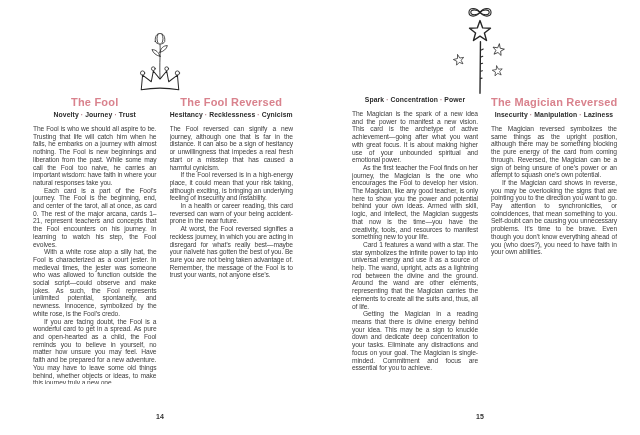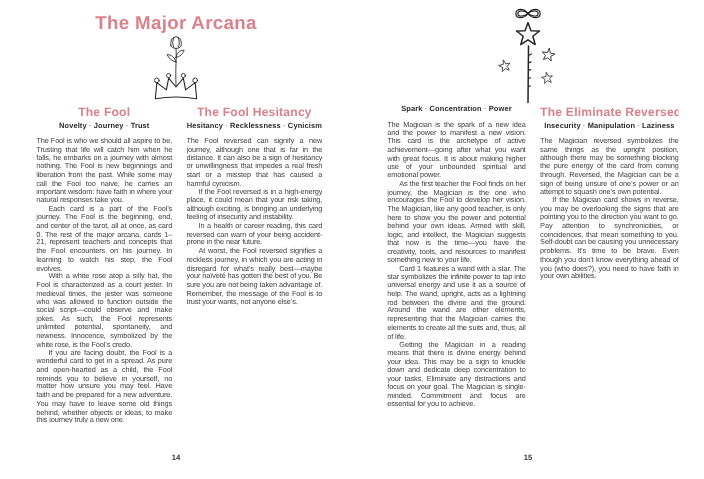--- a/index.html
+++ b/index.html
@@ -65,21 +65,20 @@
   svg .line { fill: none; stroke: #262626; stroke-width: 1.5; stroke-linejoin: round; stroke-linecap: round; }
   svg .thin { fill: none; stroke: #262626; stroke-width: 1.2; stroke-linejoin: round; stroke-linecap: round; }
 </style>
 </head>
 <body>
 
 <div class="spread">
 
   <div class="page page-left">
 
-    <div class="book-title">The Major Arcana</div>
 
     <div class="illustration-left">
       <svg width="67" height="62" viewBox="0 0 100 92" aria-hidden="true">
 
         <path class="thin" d="M43,14 C42,5 46,2 50,2 C54,2 58,5 57,14 C55,19 45,19 43,14 Z"></path>
         <path class="thin" d="M47,3 C45,8 45,12 47,16"></path>
         <path class="thin" d="M53,3 C55,8 55,12 53,16"></path>
 
         <path class="thin" d="M50,18 C51,30 49,44 50,68"></path>
 
@@ -101,21 +100,21 @@
         <div class="keywords">
           <span>Novelty</span><span class="sep">·</span><span>Journey</span><span class="sep">·</span><span>Trust</span>
         </div>
         <p class="para">The Fool is who we should all aspire to be. Trusting that life will catch him when he falls, he embarks on a journey with almost nothing. The Fool is new beginnings and liberation from the past. While some may call the Fool too naive, he carries an important wisdom: have faith in where your natural responses take you.</p>
         <p class="para">Each card is a part of the Fool’s journey. The Fool is the beginning, end, and center of the tarot, all at once, as card 0. The rest of the major arcana, cards 1–21, represent teachers and concepts that the Fool encounters on his journey. In learning to watch his step, the Fool evolves.</p>
         <p class="para">With a white rose atop a silly hat, the Fool is characterized as a court jester. In medieval times, the jester was someone who was allowed to function outside the social script—could observe and make jokes. As such, the Fool represents unlimited potential, spontaneity, and newness. Innocence, symbolized by the white rose, is the Fool’s credo.</p>
         <p class="para">If you are facing doubt, the Fool is a wonderful card to get in a spread. As pure and open-hearted as a child, the Fool reminds you to believe in yourself, no matter how unsure you may feel. Have faith and be prepared for a new adventure. You may have to leave some old things behind, whether objects or ideas, to make this journey truly a new one.</p>
       </div>
 
       <div class="col">
-        <h2 class="section-heading">The Fool Hesitancy</h2>
+        <h2 class="section-heading">The Fool Reversed</h2>
         <div class="keywords">
           <span>Hesitancy</span><span class="sep">·</span><span>Recklessness</span><span class="sep">·</span><span>Cynicism</span>
         </div>
         <p class="para">The Fool reversed can signify a new journey, although one that is far in the distance. It can also be a sign of hesitancy or unwillingness that impedes a real fresh start or a misstep that has caused a harmful cynicism.</p>
         <p class="para">If the Fool reversed is in a high-energy place, it could mean that your risk taking, although exciting, is bringing an underlying feeling of insecurity and instability.</p>
         <p class="para">In a health or career reading, this card reversed can warn of your being accident-prone in the near future.</p>
         <p class="para">At worst, the Fool reversed signifies a reckless journey, in which you are acting in disregard for what’s really best—maybe your naïveté has gotten the best of you. Be sure you are not being taken advantage of. Remember, the message of the Fool is to trust your wants, not anyone else’s.</p>
       </div>
 
     </div>
@@ -155,21 +154,21 @@
         <div class="keywords">
           <span>Spark</span><span class="sep">·</span><span>Concentration</span><span class="sep">·</span><span>Power</span>
         </div>
         <p class="para">The Magician is the spark of a new idea and the power to manifest a new vision. This card is the archetype of active achievement—going after what you want with great focus. It is about making higher use of your unbounded spiritual and emotional power.</p>
         <p class="para">As the first teacher the Fool finds on her journey, the Magician is the one who encourages the Fool to develop her vision. The Magician, like any good teacher, is only here to show you the power and potential behind your own ideas. Armed with skill, logic, and intellect, the Magician suggests that now is the time—you have the creativity, tools, and resources to manifest something new to your life.</p>
         <p class="para">Card 1 features a wand with a star. The star symbolizes the infinite power to tap into universal energy and use it as a source of help. The wand, upright, acts as a lightning rod between the divine and the ground. Around the wand are other elements, representing that the Magician carries the elements to create all the suits and, thus, all of life.</p>
         <p class="para">Getting the Magician in a reading means that there is divine energy behind your idea. This may be a sign to knuckle down and dedicate deep concentration to your tasks. Eliminate any distractions and focus on your goal. The Magician is single-minded. Commitment and focus are essential for you to achieve.</p>
       </div>
 
       <div class="col">
-        <h2 class="section-heading">The Eliminate Reversed</h2>
+        <h2 class="section-heading">The Magician Reversed</h2>
         <div class="keywords">
           <span>Insecurity</span><span class="sep">·</span><span>Manipulation</span><span class="sep">·</span><span>Laziness</span>
         </div>
         <p class="para">The Magician reversed symbolizes the same things as the upright position, although there may be something blocking the pure energy of the card from coming through. Reversed, the Magician can be a sign of being unsure of one’s power or an attempt to squash one’s own potential.</p>
         <p class="para">If the Magician card shows in reverse, you may be overlooking the signs that are pointing you to the direction you want to go. Pay attention to synchronicities, or coincidences, that mean something to you. Self-doubt can be causing you unnecessary problems. It’s time to be brave. Even though you don’t know everything ahead of you (who does?), you need to have faith in your own abilities.</p>
       </div>
 
     </div>
 
     <div class="page-number">15</div>

